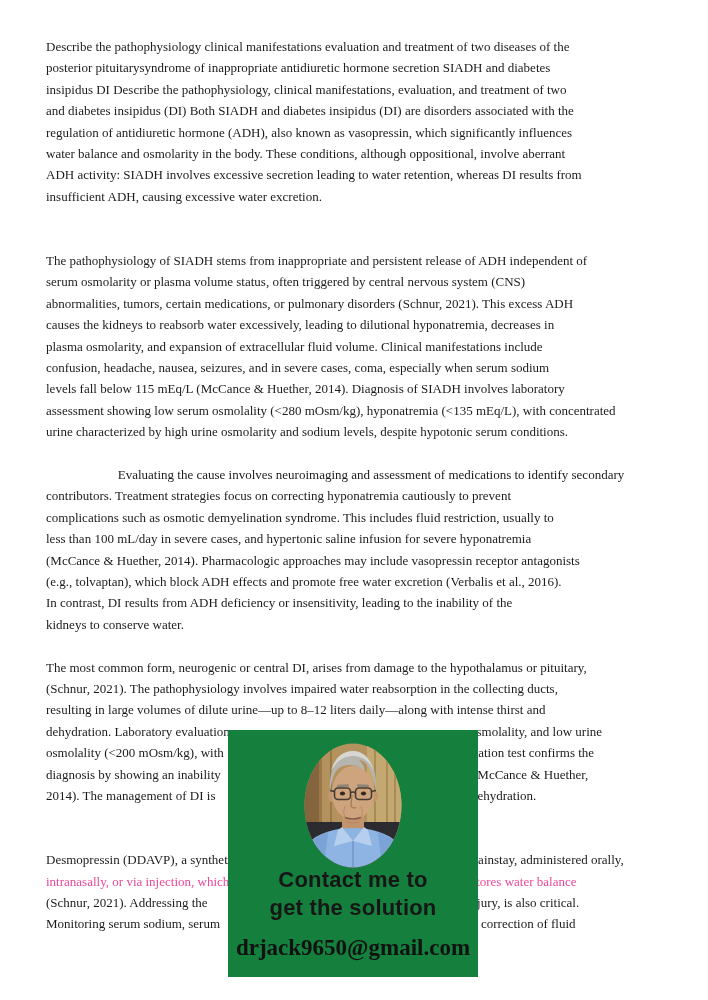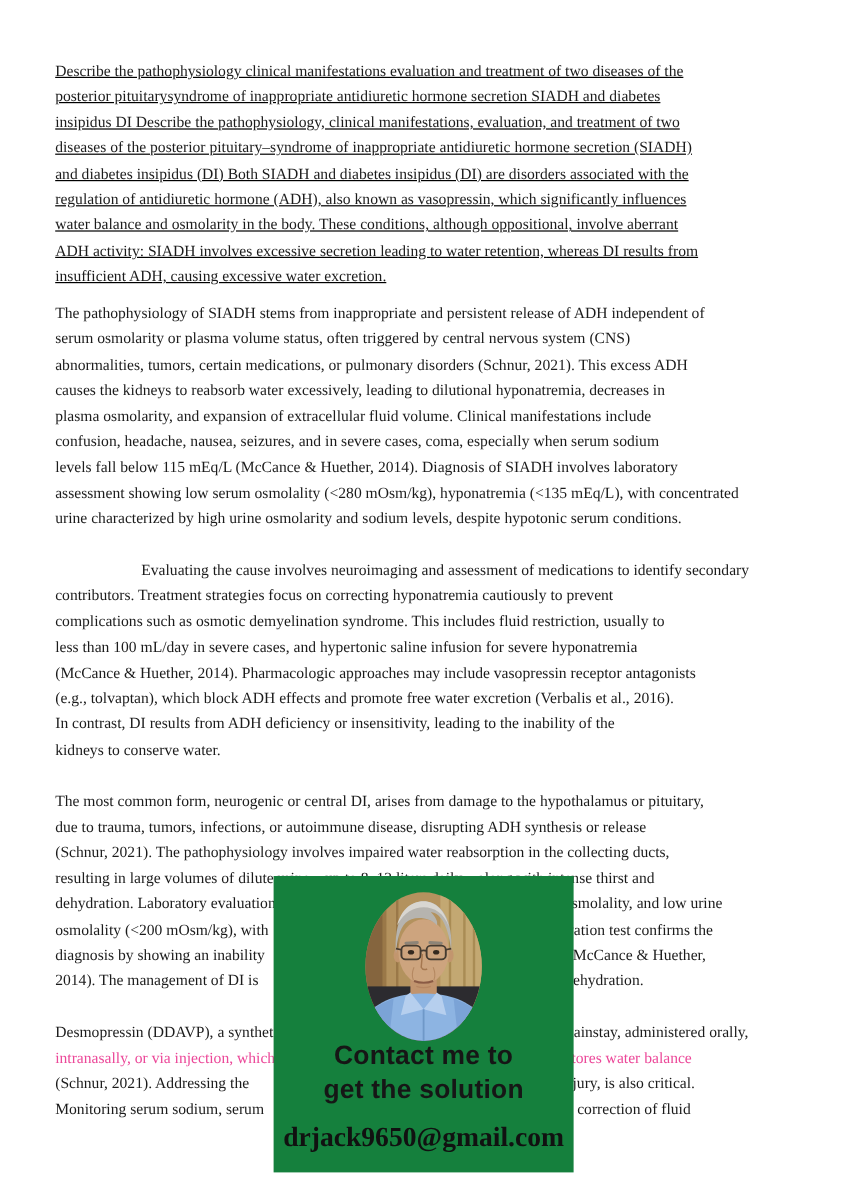--- a/index.html
+++ b/index.html
@@ -18,25 +18,24 @@
   .email{position:absolute;left:0;top:205px;width:100%;text-align:center;
          font-family:"Liberation Serif",serif;font-weight:700;font-size:23px;
          line-height:26px;color:#111111;}
 </style>
 </head>
 <body>
 
 <div class="page" style="background: rgb(255, 255, 255);">
 
   <div class="doc-text">
-      <div class="paragraph" style="top: 48px; text-decoration: underline;">
+      <div class="paragraph" style="top: 36px;">
         <div class="line" style="color: rgb(27, 27, 27);">Describe the pathophysiology clinical manifestations evaluation and treatment of two diseases of the</div>
         <div class="line" style="color: rgb(27, 27, 27);">posterior pituitarysyndrome of inappropriate antidiuretic hormone secretion SIADH and diabetes</div>
         <div class="line" style="color: rgb(27, 27, 27);">insipidus DI Describe the pathophysiology, clinical manifestations, evaluation, and treatment of two</div>
-        <div class="line" style="color: rgb(27, 27, 27);">diseases of the posterior pituitary–syndrome of inappropriate antidiuretic hormone secretion (SIADH)</div>
         <div class="line" style="color: rgb(27, 27, 27);">and diabetes insipidus (DI) Both SIADH and diabetes insipidus (DI) are disorders associated with the</div>
         <div class="line" style="color: rgb(27, 27, 27);">regulation of antidiuretic hormone (ADH), also known as vasopressin, which significantly influences</div>
         <div class="line" style="color: rgb(27, 27, 27);">water balance and osmolarity in the body. These conditions, although oppositional, involve aberrant</div>
         <div class="line" style="color: rgb(27, 27, 27);">ADH activity: SIADH involves excessive secretion leading to water retention, whereas DI results from</div>
         <div class="line" style="color: rgb(27, 27, 27);">insufficient ADH, causing excessive water excretion.</div>
       </div>
       <div class="paragraph" style="top: 250px;">
         <div class="line" style="color: rgb(27, 27, 27);">The pathophysiology of SIADH stems from inappropriate and persistent release of ADH independent of</div>
         <div class="line" style="color: rgb(27, 27, 27);">serum osmolarity or plasma volume status, often triggered by central nervous system (CNS)</div>
         <div class="line" style="color: rgb(27, 27, 27);">abnormalities, tumors, certain medications, or pulmonary disorders (Schnur, 2021). This excess ADH</div>
@@ -52,21 +51,20 @@
         <div class="line" style="color: rgb(27, 27, 27);">contributors. Treatment strategies focus on correcting hyponatremia cautiously to prevent</div>
         <div class="line" style="color: rgb(27, 27, 27);">complications such as osmotic demyelination syndrome. This includes fluid restriction, usually to</div>
         <div class="line" style="color: rgb(27, 27, 27);">less than 100 mL/day in severe cases, and hypertonic saline infusion for severe hyponatremia</div>
         <div class="line" style="color: rgb(27, 27, 27);">(McCance &amp; Huether, 2014). Pharmacologic approaches may include vasopressin receptor antagonists</div>
         <div class="line" style="color: rgb(27, 27, 27);">(e.g., tolvaptan), which block ADH effects and promote free water excretion (Verbalis et al., 2016).</div>
         <div class="line" style="color: rgb(27, 27, 27);">In contrast, DI results from ADH deficiency or insensitivity, leading to the inability of the</div>
         <div class="line" style="color: rgb(27, 27, 27);">kidneys to conserve water.</div>
       </div>
       <div class="paragraph" style="top: 656.6px;">
         <div class="line" style="color: rgb(27, 27, 27);">The most common form, neurogenic or central DI, arises from damage to the hypothalamus or pituitary,</div>
-        <div class="line" style="color: rgb(27, 27, 27);">due to trauma, tumors, infections, or autoimmune disease, disrupting ADH synthesis or release</div>
         <div class="line" style="color: rgb(27, 27, 27);">(Schnur, 2021). The pathophysiology involves impaired water reabsorption in the collecting ducts,</div>
         <div class="line" style="color: rgb(27, 27, 27);">resulting in large volumes of dilute urine—up to 8–12 liters daily—along with intense thirst and</div>
         <div class="line" style="color: rgb(27, 27, 27);"><span>dehydration. Laboratory evaluation</span><span class="frag-right" style="left: 424px;">osmolality, and low urine</span></div>
         <div class="line" style="color: rgb(27, 27, 27);"><span>osmolality (&lt;200 mOsm/kg), with</span><span class="frag-right" style="left: 399px;">deprivation test confirms the</span></div>
         <div class="line" style="color: rgb(27, 27, 27);"><span>diagnosis by showing an inability</span><span class="frag-right" style="left: 427px;">(McCance &amp; Huether,</span></div>
         <div class="line" style="color: rgb(27, 27, 27);"><span>2014). The management of DI is</span><span class="frag-right" style="left: 425px;">dehydration.</span></div>
       </div>
       <div class="paragraph" style="top: 849.2px;">
         <div class="line" style="color: rgb(27, 27, 27);"><span>Desmopressin (DDAVP), a synthetic</span><span class="frag-right" style="left: 422px;">mainstay, administered orally,</span></div>
         <div class="line" style="color: #ec4899;"><span>intranasally, or via injection, which</span><span class="frag-right" style="left: 415px;">restores water balance</span></div>

